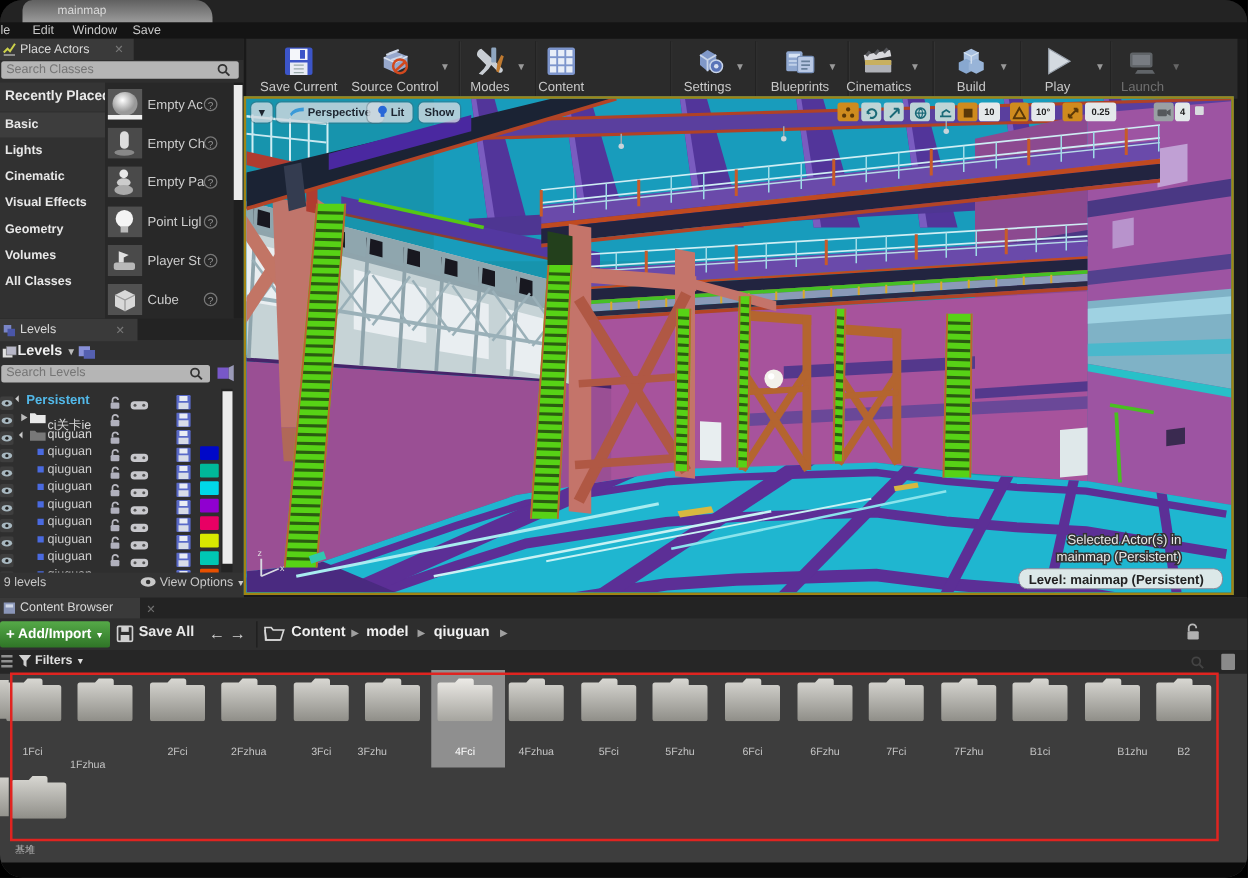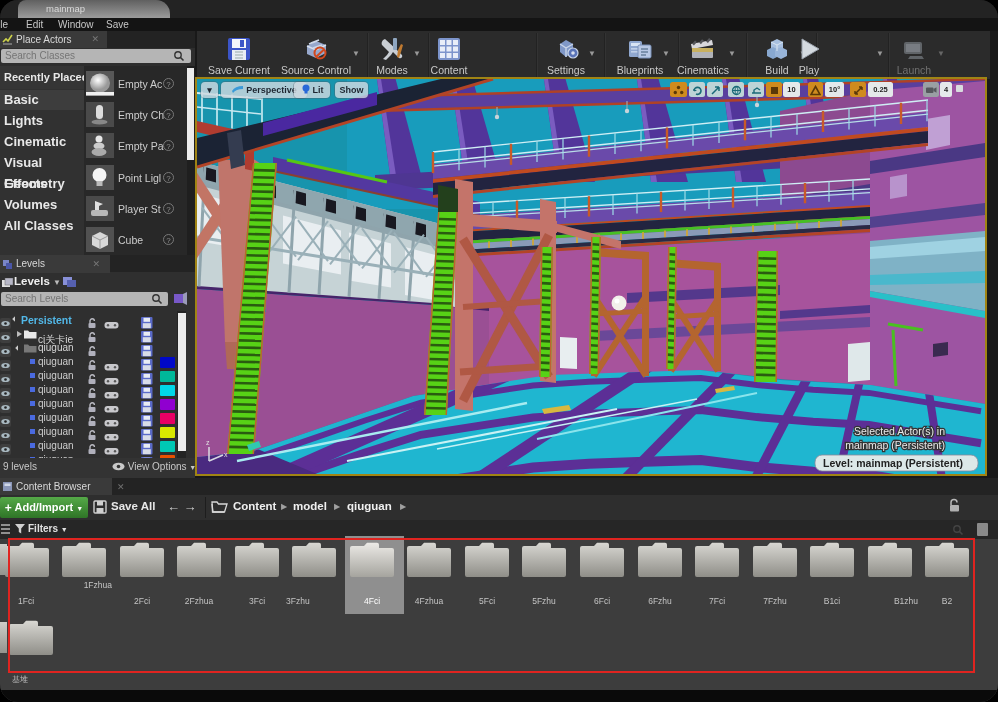--- a/index.html
+++ b/index.html
@@ -13,21 +13,21 @@
   #tabbar { left:0; top:0; width:998px; height:18px; background:#232323; }
   #maintab { left:18px; top:0; width:152px; height:18px; background:linear-gradient(#606060,#9b9b9b);
              border-radius:8px 14px 0 0; color:#dadada; font-size:9.5px; text-align:left; padding-left:28px; line-height:18px; }
   #menubar { left:0; top:18px; width:998px; height:13px; background:#141414; color:#c8c8c8; font-size:10px; }
   #menubar span { position:absolute; top:0; line-height:13px; }
 
   
   #leftpanel { left:0; top:31px; width:195px; height:447px; background:#2e2e2e; }
   .paneltab { background:#3a3a3a; color:#d8d8d8; font-size:10px; }
   .searchbox { background:#b5b5b5; border-radius:2px; color:#757575; font-size:10px; }
-  .cat { position:absolute; left:0; width:76px; height:21px; color:#e8e8e8; font-size:13px; font-weight:bold;
+  .cat { position:absolute; left:0; width:76px; height:21px; color:#e8e8e8; font-size:10px; font-weight:bold;
          line-height:21px; padding-left:4px; }
 
   
   #toolbar { left:197px; top:31px; width:793px; height:48px; background:#2b2b2b; }
   .tbtn { position:absolute; top:0; height:48px; text-align:center; color:#c9c9c9; font-size:10.5px; }
   .tbtn .lbl { position:absolute; bottom:3px; width:100%; }
   .tsep { position:absolute; top:2px; width:2px; height:44px; background:#222; border-right:1px solid #333; }
 
   
   #viewport { left:195px; top:77px; width:792px; height:399px; border:2px solid #a08414; background:#1795ae; overflow:hidden; }
@@ -518,21 +518,21 @@
       <svg style="margin-top:5px" width="28" height="26" viewBox="0 0 28 26">
           <path d="M8 6 L14 3 L20 6 L20 12 L14 15 L8 12 Z" fill="#a8c0e0"></path>
           <path d="M4 14 L10 11 L16 14 L16 20 L10 23 L4 20 Z" fill="#88a8d0"></path>
           <path d="M12 14 L18 11 L24 14 L24 20 L18 23 L12 20 Z" fill="#98b4d8"></path>
           <path d="M8 6 L14 9 L20 6 M14 9 L14 15" stroke="#d8e4f0" stroke-width="1" fill="none"></path>
         </svg>
       <div class="lbl">Build</div>
     </div>
     <div class="abs" style="left:602px;top:18px;color:#999;font-size:8px">▼</div>
 
-    <div class="tbtn" style="left:588px;width:48px">
+    <div class="tbtn" style="left:625px;width:48px">
       <svg style="margin-top:5px" width="26" height="26" viewBox="0 0 26 26">
           <path d="M6 3 L23 13 L6 23 Z" fill="#d4dae0"></path>
           <path d="M6 3 L23 13 L6 23 Z" fill="none" stroke="#9aa2ac" stroke-width="1"></path>
         </svg>
       <div class="lbl">Play</div>
     </div>
     <div class="abs" style="left:679px;top:18px;color:#999;font-size:8px">▼</div>
 
     <div class="tbtn" style="left:693px;width:48px;color:#707070">
       <svg style="margin-top:5px" width="28" height="26" viewBox="0 0 28 26">
@@ -1066,21 +1066,21 @@
         </defs>
       </svg>
     <div class="abs" style="left:345px;top:58px;width:59px;height:78px;background:#8f8f8f"></div>
     <div class="abs" style="left:4px;top:64px"><svg width="46" height="35" viewBox="0 0 46 35">
           <path d="M1 6 a2 2 0 0 1 2 -2 h12 l3 -3.2 h10 a2 2 0 0 1 2 2 v3.2 h13 a2 2 0 0 1 2 2 v25 a2 2 0 0 1 -2 2 h-40 a2 2 0 0 1 -2 -2 z" fill="url(#fgradd)"></path>
         </svg></div>
     <div class="abs" style="left:-2px;top:118px;width:56px;text-align:center;color:#c4c4c4;font-size:8.5px">1Fci</div>
     <div class="abs" style="left:61px;top:64px"><svg width="46" height="35" viewBox="0 0 46 35">
           <path d="M1 6 a2 2 0 0 1 2 -2 h12 l3 -3.2 h10 a2 2 0 0 1 2 2 v3.2 h13 a2 2 0 0 1 2 2 v25 a2 2 0 0 1 -2 2 h-40 a2 2 0 0 1 -2 -2 z" fill="url(#fgradd)"></path>
         </svg></div>
-    <div class="abs" style="left:56px;top:102px;width:56px;text-align:right;color:#c4c4c4;font-size:8.5px">1Fzhua</div>
+    <div class="abs" style="left:56px;top:128px;width:56px;text-align:left;color:#c4c4c4;font-size:8.5px">1Fzhua</div>
     <div class="abs" style="left:119px;top:64px"><svg width="46" height="35" viewBox="0 0 46 35">
           <path d="M1 6 a2 2 0 0 1 2 -2 h12 l3 -3.2 h10 a2 2 0 0 1 2 2 v3.2 h13 a2 2 0 0 1 2 2 v25 a2 2 0 0 1 -2 2 h-40 a2 2 0 0 1 -2 -2 z" fill="url(#fgradd)"></path>
         </svg></div>
     <div class="abs" style="left:114px;top:118px;width:56px;text-align:center;color:#c4c4c4;font-size:8.5px">2Fci</div>
     <div class="abs" style="left:176px;top:64px"><svg width="46" height="35" viewBox="0 0 46 35">
           <path d="M1 6 a2 2 0 0 1 2 -2 h12 l3 -3.2 h10 a2 2 0 0 1 2 2 v3.2 h13 a2 2 0 0 1 2 2 v25 a2 2 0 0 1 -2 2 h-40 a2 2 0 0 1 -2 -2 z" fill="url(#fgradd)"></path>
         </svg></div>
     <div class="abs" style="left:171px;top:118px;width:56px;text-align:center;color:#c4c4c4;font-size:8.5px">2Fzhua</div>
     <div class="abs" style="left:234px;top:64px"><svg width="46" height="35" viewBox="0 0 46 35">
           <path d="M1 6 a2 2 0 0 1 2 -2 h12 l3 -3.2 h10 a2 2 0 0 1 2 2 v3.2 h13 a2 2 0 0 1 2 2 v25 a2 2 0 0 1 -2 2 h-40 a2 2 0 0 1 -2 -2 z" fill="url(#fgradd)"></path>

